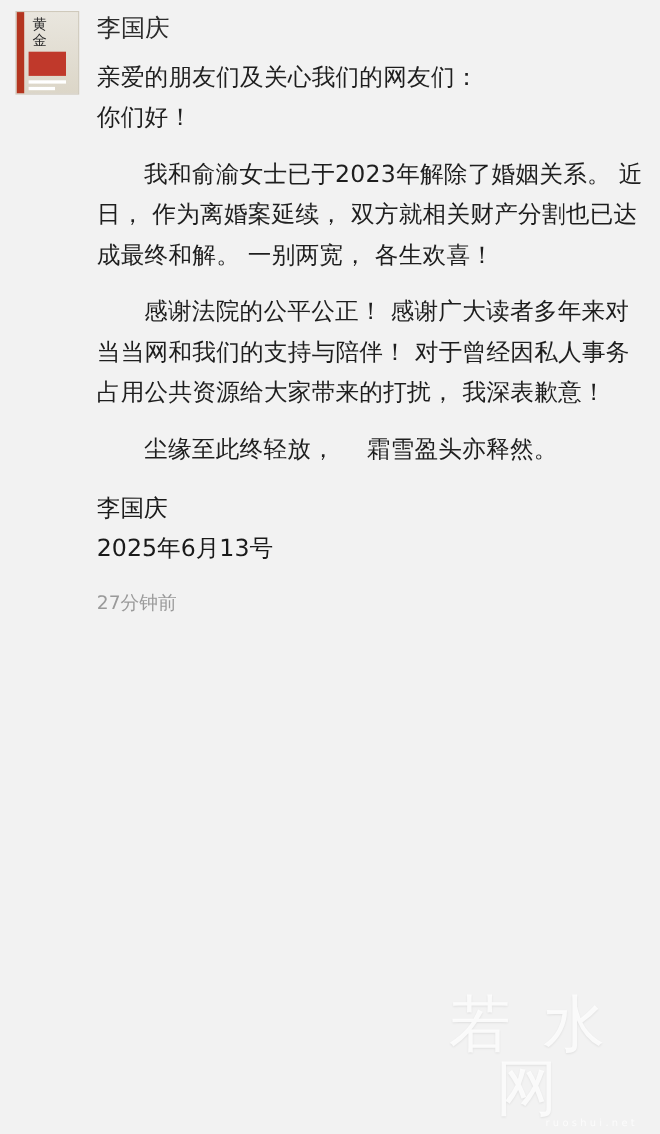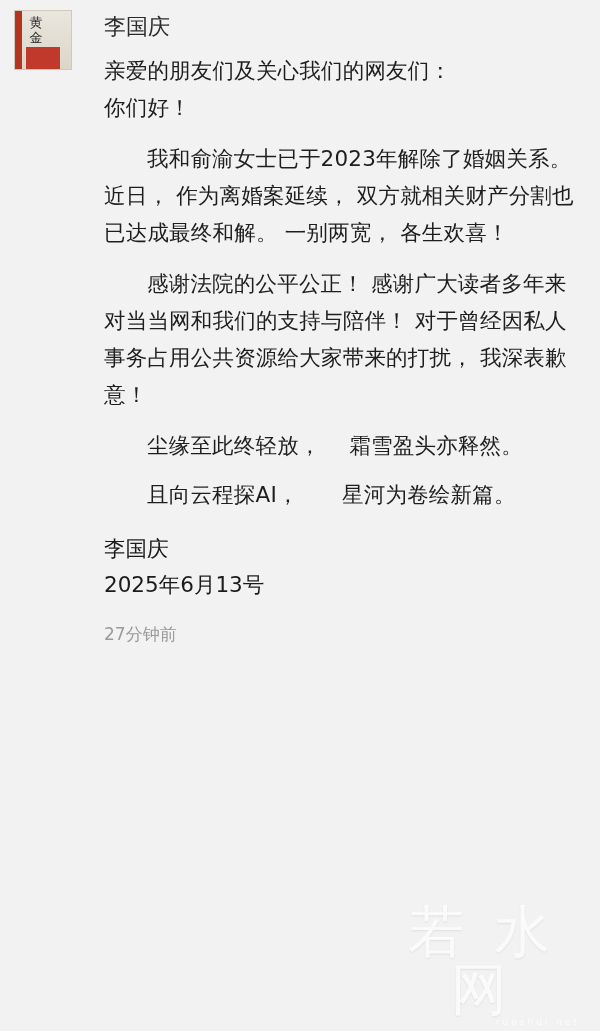--- a/index.html
+++ b/index.html
@@ -22,23 +22,23 @@
     background: #f2f2f2;
     box-sizing: border-box;
     padding: 10px 14px 0 14px;
   }
   .post-head {
     display: flex;
     align-items: flex-start;
   }
   .avatar {
     width: 58px;
-    height: 60px;
+    height: 76px;
     flex: 0 0 58px;
-    margin-right: 32px;
+    margin-right: 16px;
     background: linear-gradient(180deg, #e9e6de 0%, #dcd6c8 100%);
     border: 1px solid #cfc9bb;
     box-sizing: border-box;
     position: relative;
     overflow: hidden;
   }
   .avatar .bookspine {
     position: absolute;
     left: 0; top: 0; bottom: 0;
     width: 7px;
@@ -158,21 +158,20 @@
 
     <div class="body-col">
       <div class="author">李国庆</div>
 
       <div class="content">
         <p class="para">亲爱的朋友们及关心我们的网友们：
 你们好！</p>
         <p class="para indent">我和俞渝女士已于2023年解除了婚姻关系。 近日， 作为离婚案延续， 双方就相关财产分割也已达成最终和解。 一别两宽， 各生欢喜！</p>
         <p class="para indent">感谢法院的公平公正！ 感谢广大读者多年来对当当网和我们的支持与陪伴！ 对于曾经因私人事务占用公共资源给大家带来的打扰， 我深表歉意！</p>
         <p class="para indent tight">尘缘至此终轻放， 　霜雪盈头亦释然。</p>
-        <p class="para indent">且向云程探AI，　　星河为卷绘新篇。</p>
       </div>
 
       <div class="sig">
         <div>李国庆</div>
         <div>2025年6月13号</div>
       </div>
 
       <div class="timestamp">27分钟前</div>
     </div>
   </div>

